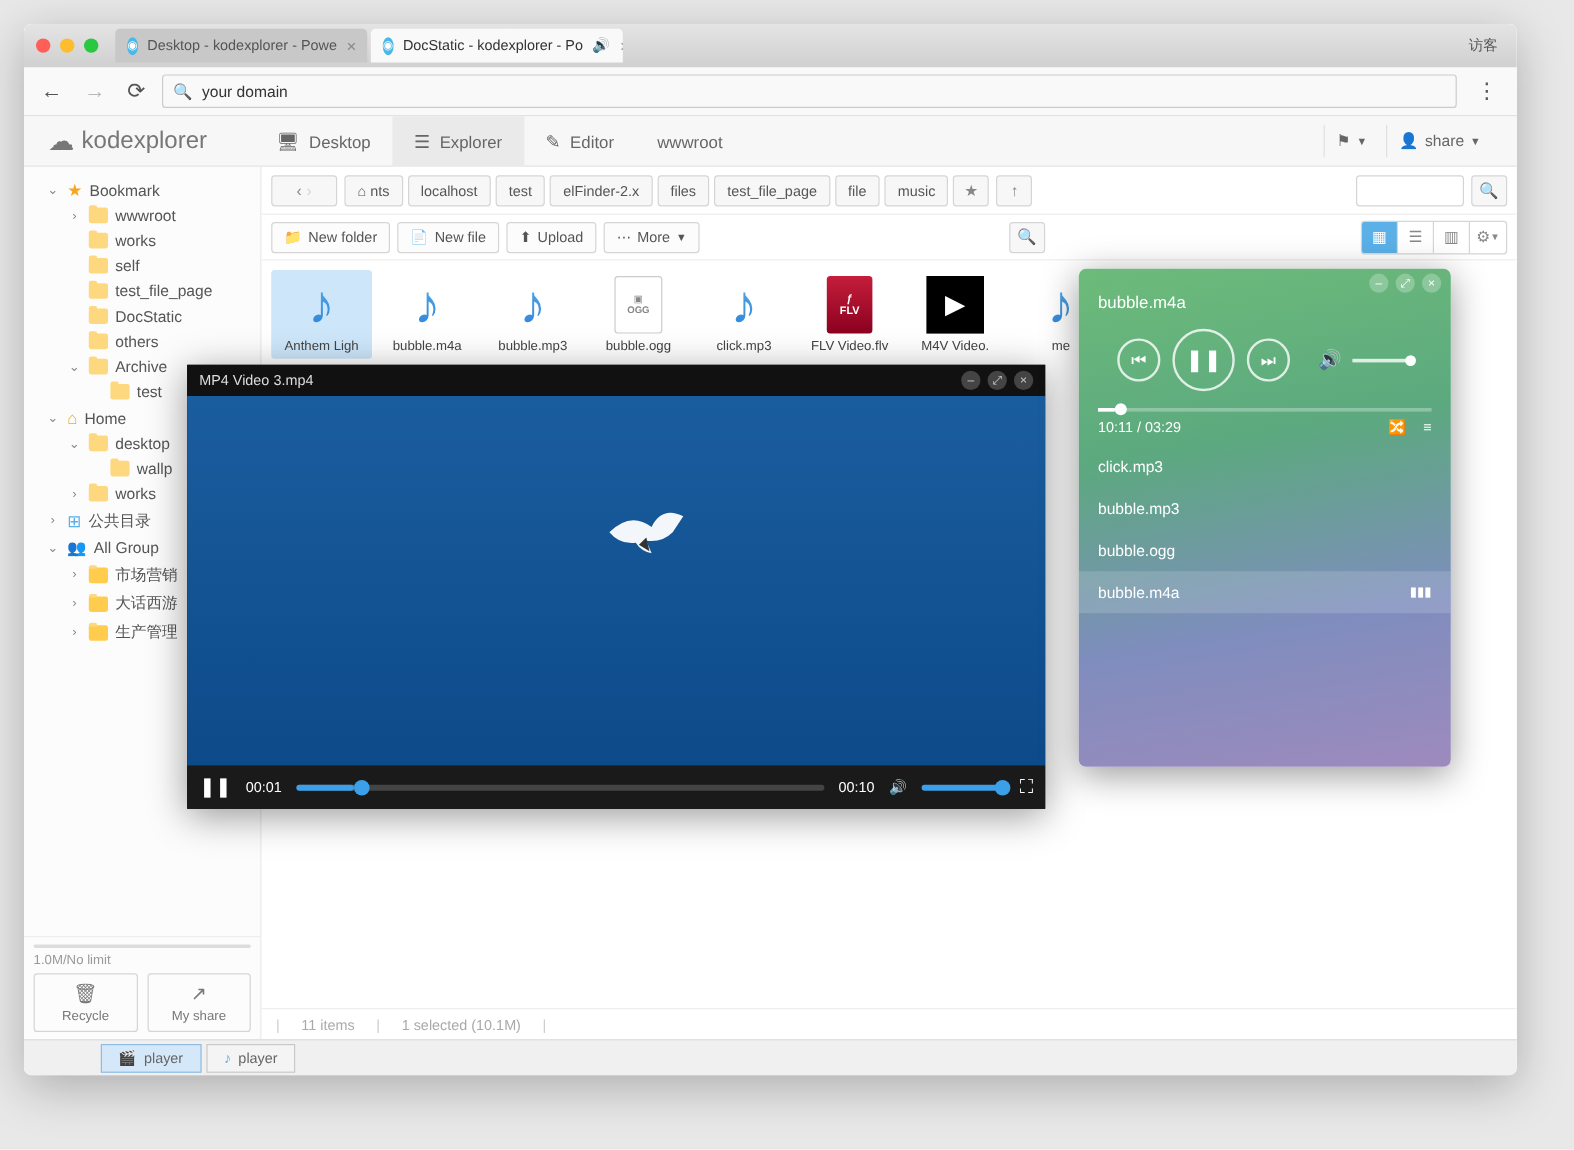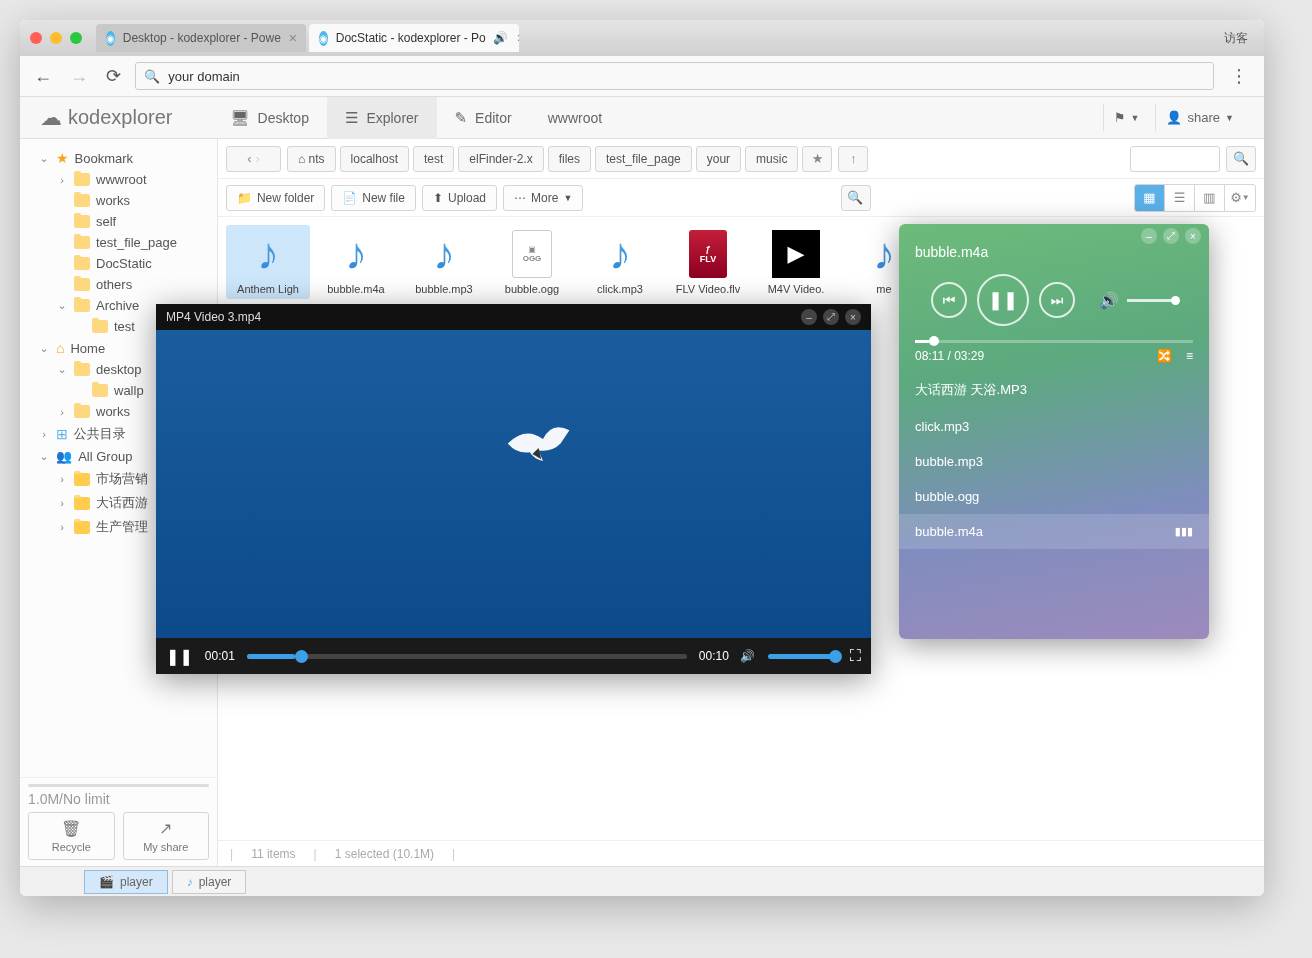--- a/index.html
+++ b/index.html
@@ -36,21 +36,21 @@
 .chev{width:12px;display:inline-block;text-align:center;color:#888;font-size:11px}
 .folder-ico{width:16px;height:13px;background:#fed87e;border-radius:2px;display:inline-block;position:relative}
 .folder-ico.o::before{content:'';position:absolute;top:-2px;left:0;width:7px;height:3px;background:#fed87e;border-radius:2px 2px 0 0}
 .folder-ico.blue{background:#ffcc4d}
 .star-ico{color:#f5a623;font-size:14px}
 .home-ico{color:#f5a623;font-size:14px}
 .net-ico{color:#5bb0e8;font-size:14px}
 .grp-ico{color:#888;font-size:13px}
 .indent1{padding-left:18px}.indent2{padding-left:36px}.indent3{padding-left:54px}
 .sidebar-bottom{position:absolute;bottom:0;left:0;right:0;padding:6px 8px;border-top:1px solid #eee}
-.sb-usage{font-size:14px;color:#999;margin-bottom:5px}
+.sb-usage{font-size:11px;color:#999;margin-bottom:5px}
 .sb-bar{height:3px;background:#ddd;border-radius:2px;margin-bottom:4px}
 .sb-btns{display:flex;gap:8px}
 .sb-btn{flex:1;border:1px solid #d5d5d5;border-radius:3px;background:#fcfcfc;padding:6px 4px;text-align:center;font-size:11px;color:#777;display:flex;flex-direction:column;align-items:center;gap:3px}
 
 .main{flex:1;display:flex;flex-direction:column;background:#fff;position:relative}
 .path-bar{height:40px;display:flex;align-items:center;padding:0 8px;gap:6px;border-bottom:1px solid #eee}
 .pb-nav{width:30px;height:26px;border:1px solid #d5d5d5;background:#f7f7f7;border-radius:3px;display:flex;align-items:center;justify-content:center;color:#888;font-size:13px}
 .pb-nav.dbl{width:55px;gap:4px}
 .crumb{height:26px;border:1px solid #d5d5d5;background:#f7f7f7;padding:0 10px;font-size:12px;color:#555;display:flex;align-items:center;position:relative;border-radius:3px;margin-right:-2px}
 .pb-right{margin-left:auto;display:flex;gap:6px}
@@ -311,21 +311,21 @@
         <div class="crumb">
             <span>elFinder-2.x</span>
           </div>
         <div class="crumb">
             <span>files</span>
           </div>
         <div class="crumb">
             <span>test_file_page</span>
           </div>
         <div class="crumb">
-            <span>your</span>
+            <span>file</span>
           </div>
         <div class="crumb">
             <span>music</span>
           </div>
         <div class="pb-nav">
             <span>★</span>
           </div>
         <div class="pb-nav">
             <span>↑</span>
           </div>
@@ -507,31 +507,28 @@
         <div class="ap-vol-bar">
             <div class="ap-vol-knob"></div>
           </div>
       </div>
     </div>
     <div class="ap-prog">
         <div class="ap-prog-fill"></div>
         <div class="ap-prog-knob"></div>
       </div>
     <div class="ap-time">
-      <span>08:11 / 03:29</span>
+      <span>10:11 / 03:29</span>
       <div class="ap-time-right">
         <span>🔀</span>
         <span>≡</span>
       </div>
     </div>
     <div class="ap-list">
       <div class="ap-track">
-          <span>大话西游 天浴.MP3</span>
-        </div>
-      <div class="ap-track">
           <span>click.mp3</span>
         </div>
       <div class="ap-track">
           <span>bubble.mp3</span>
         </div>
       <div class="ap-track">
           <span>bubble.ogg</span>
         </div>
       <div class="ap-track playing">
           <span>bubble.m4a</span>

